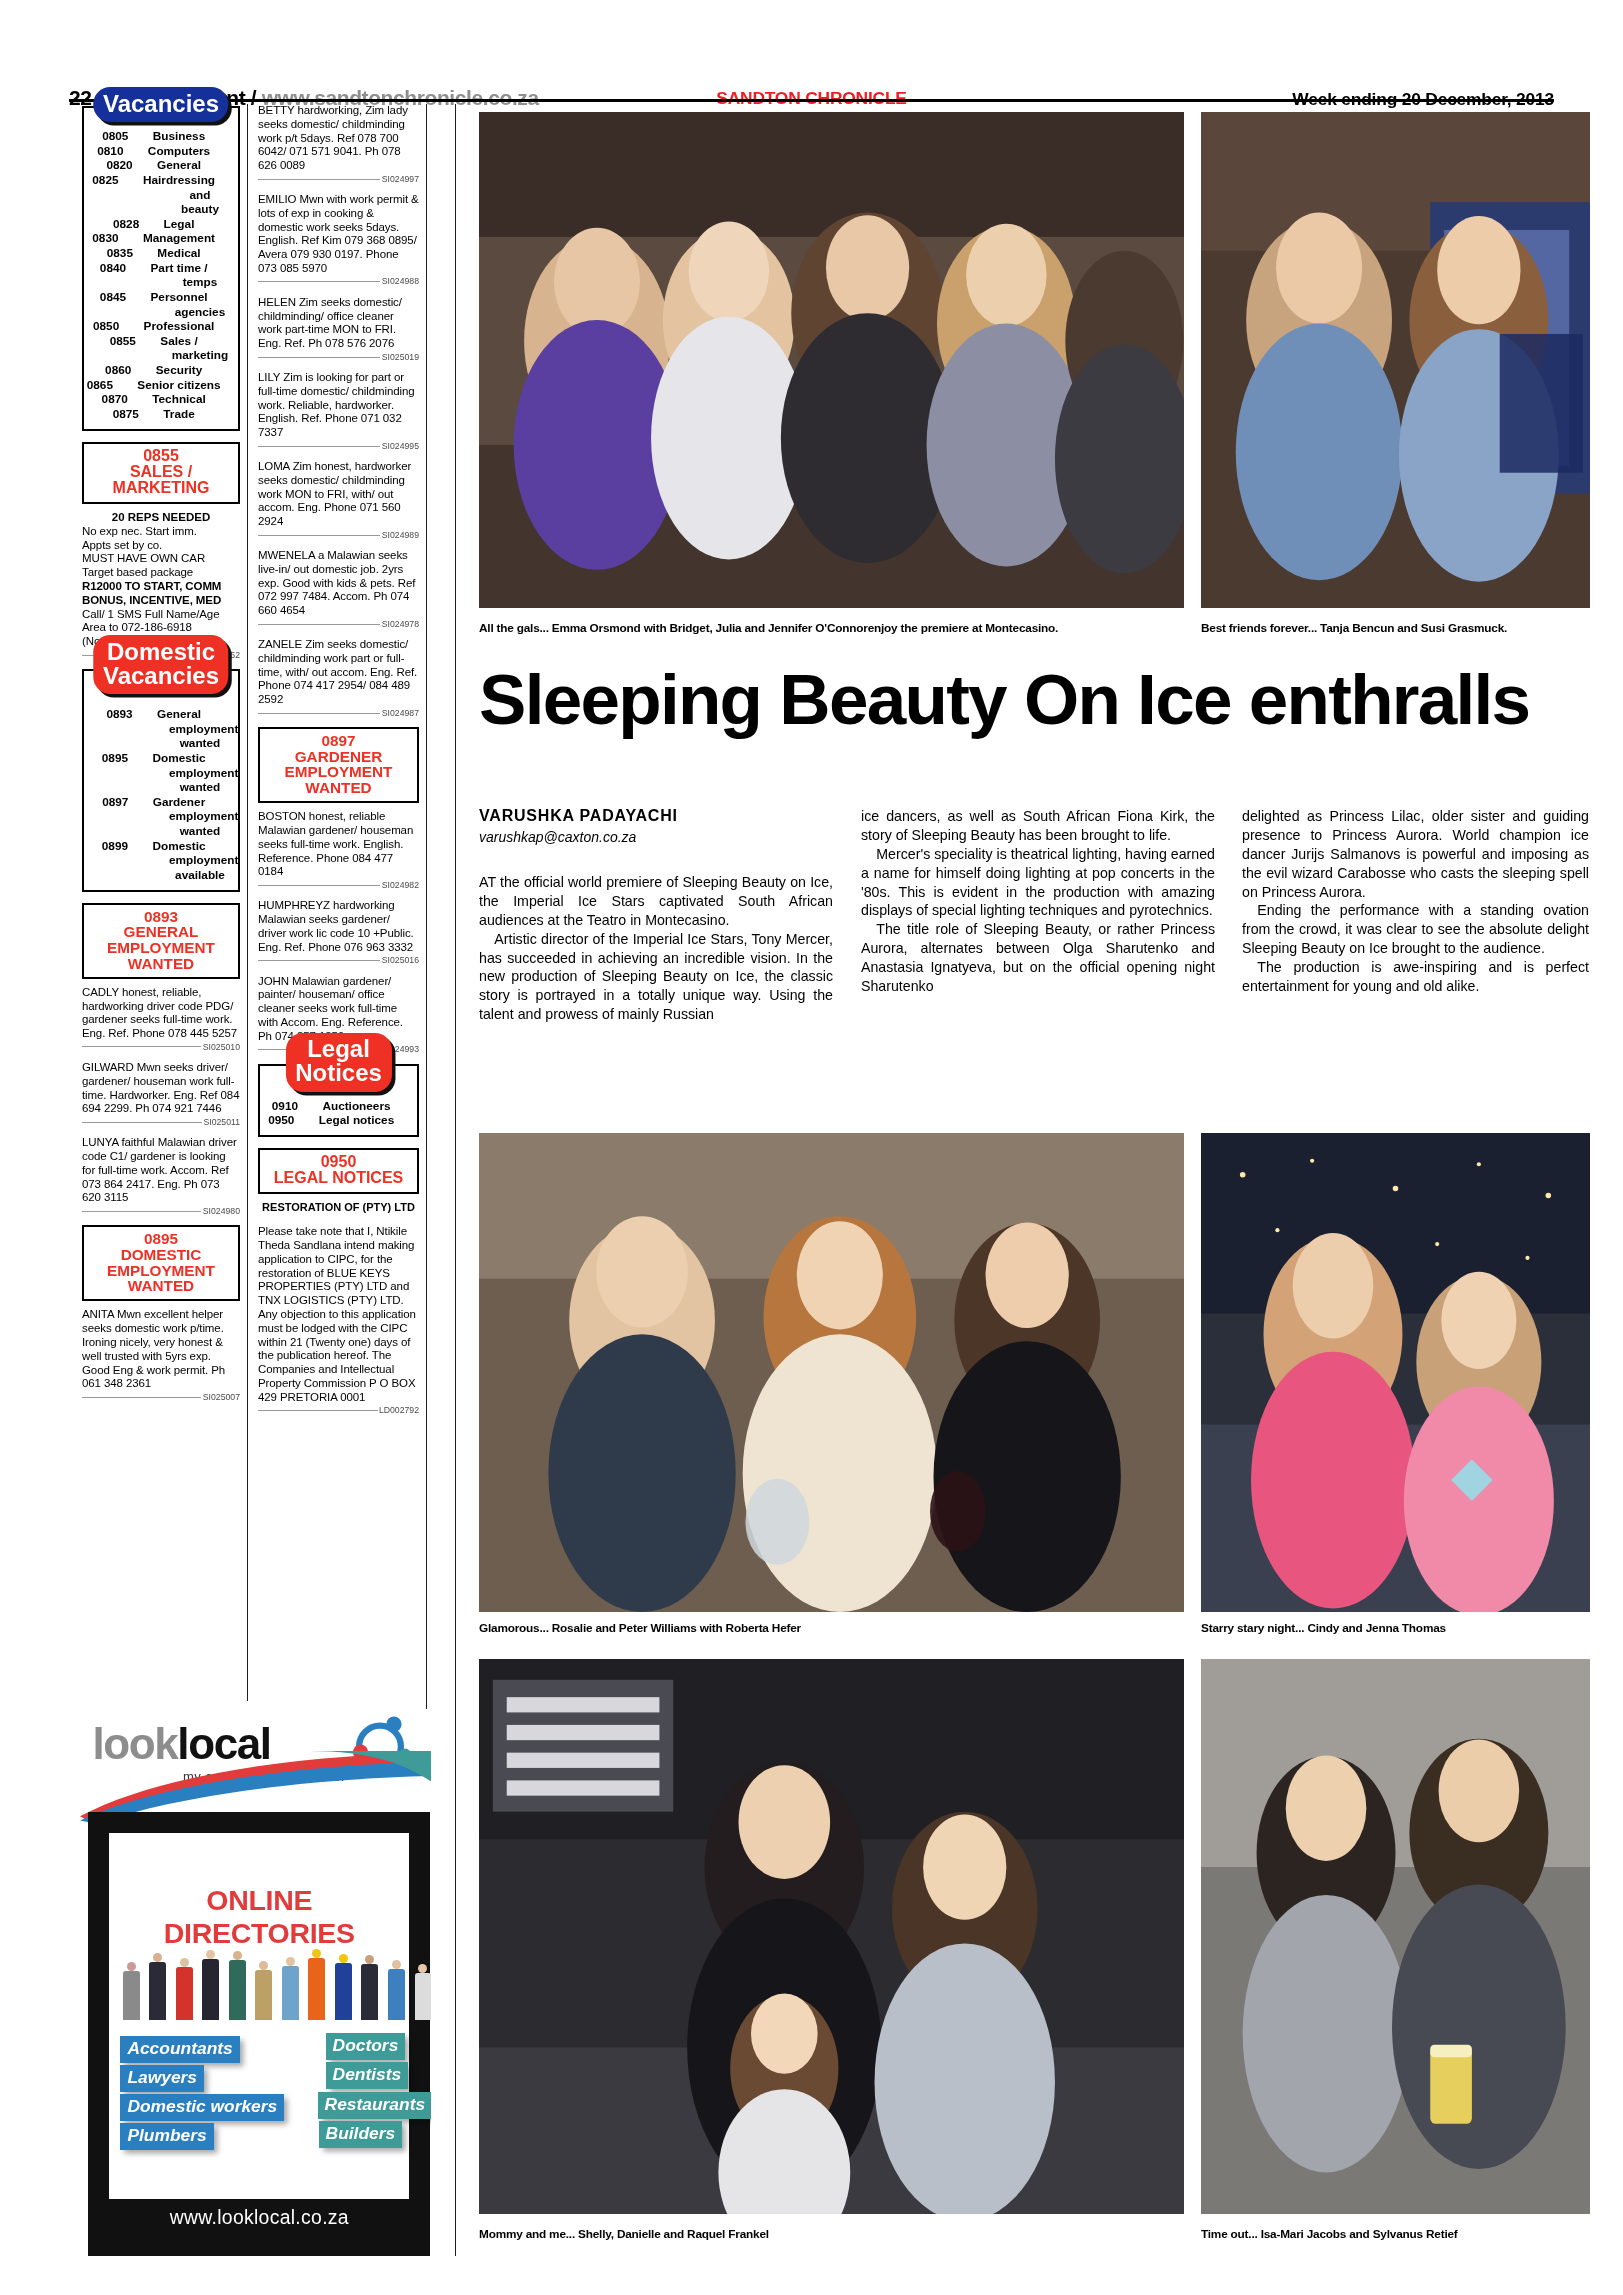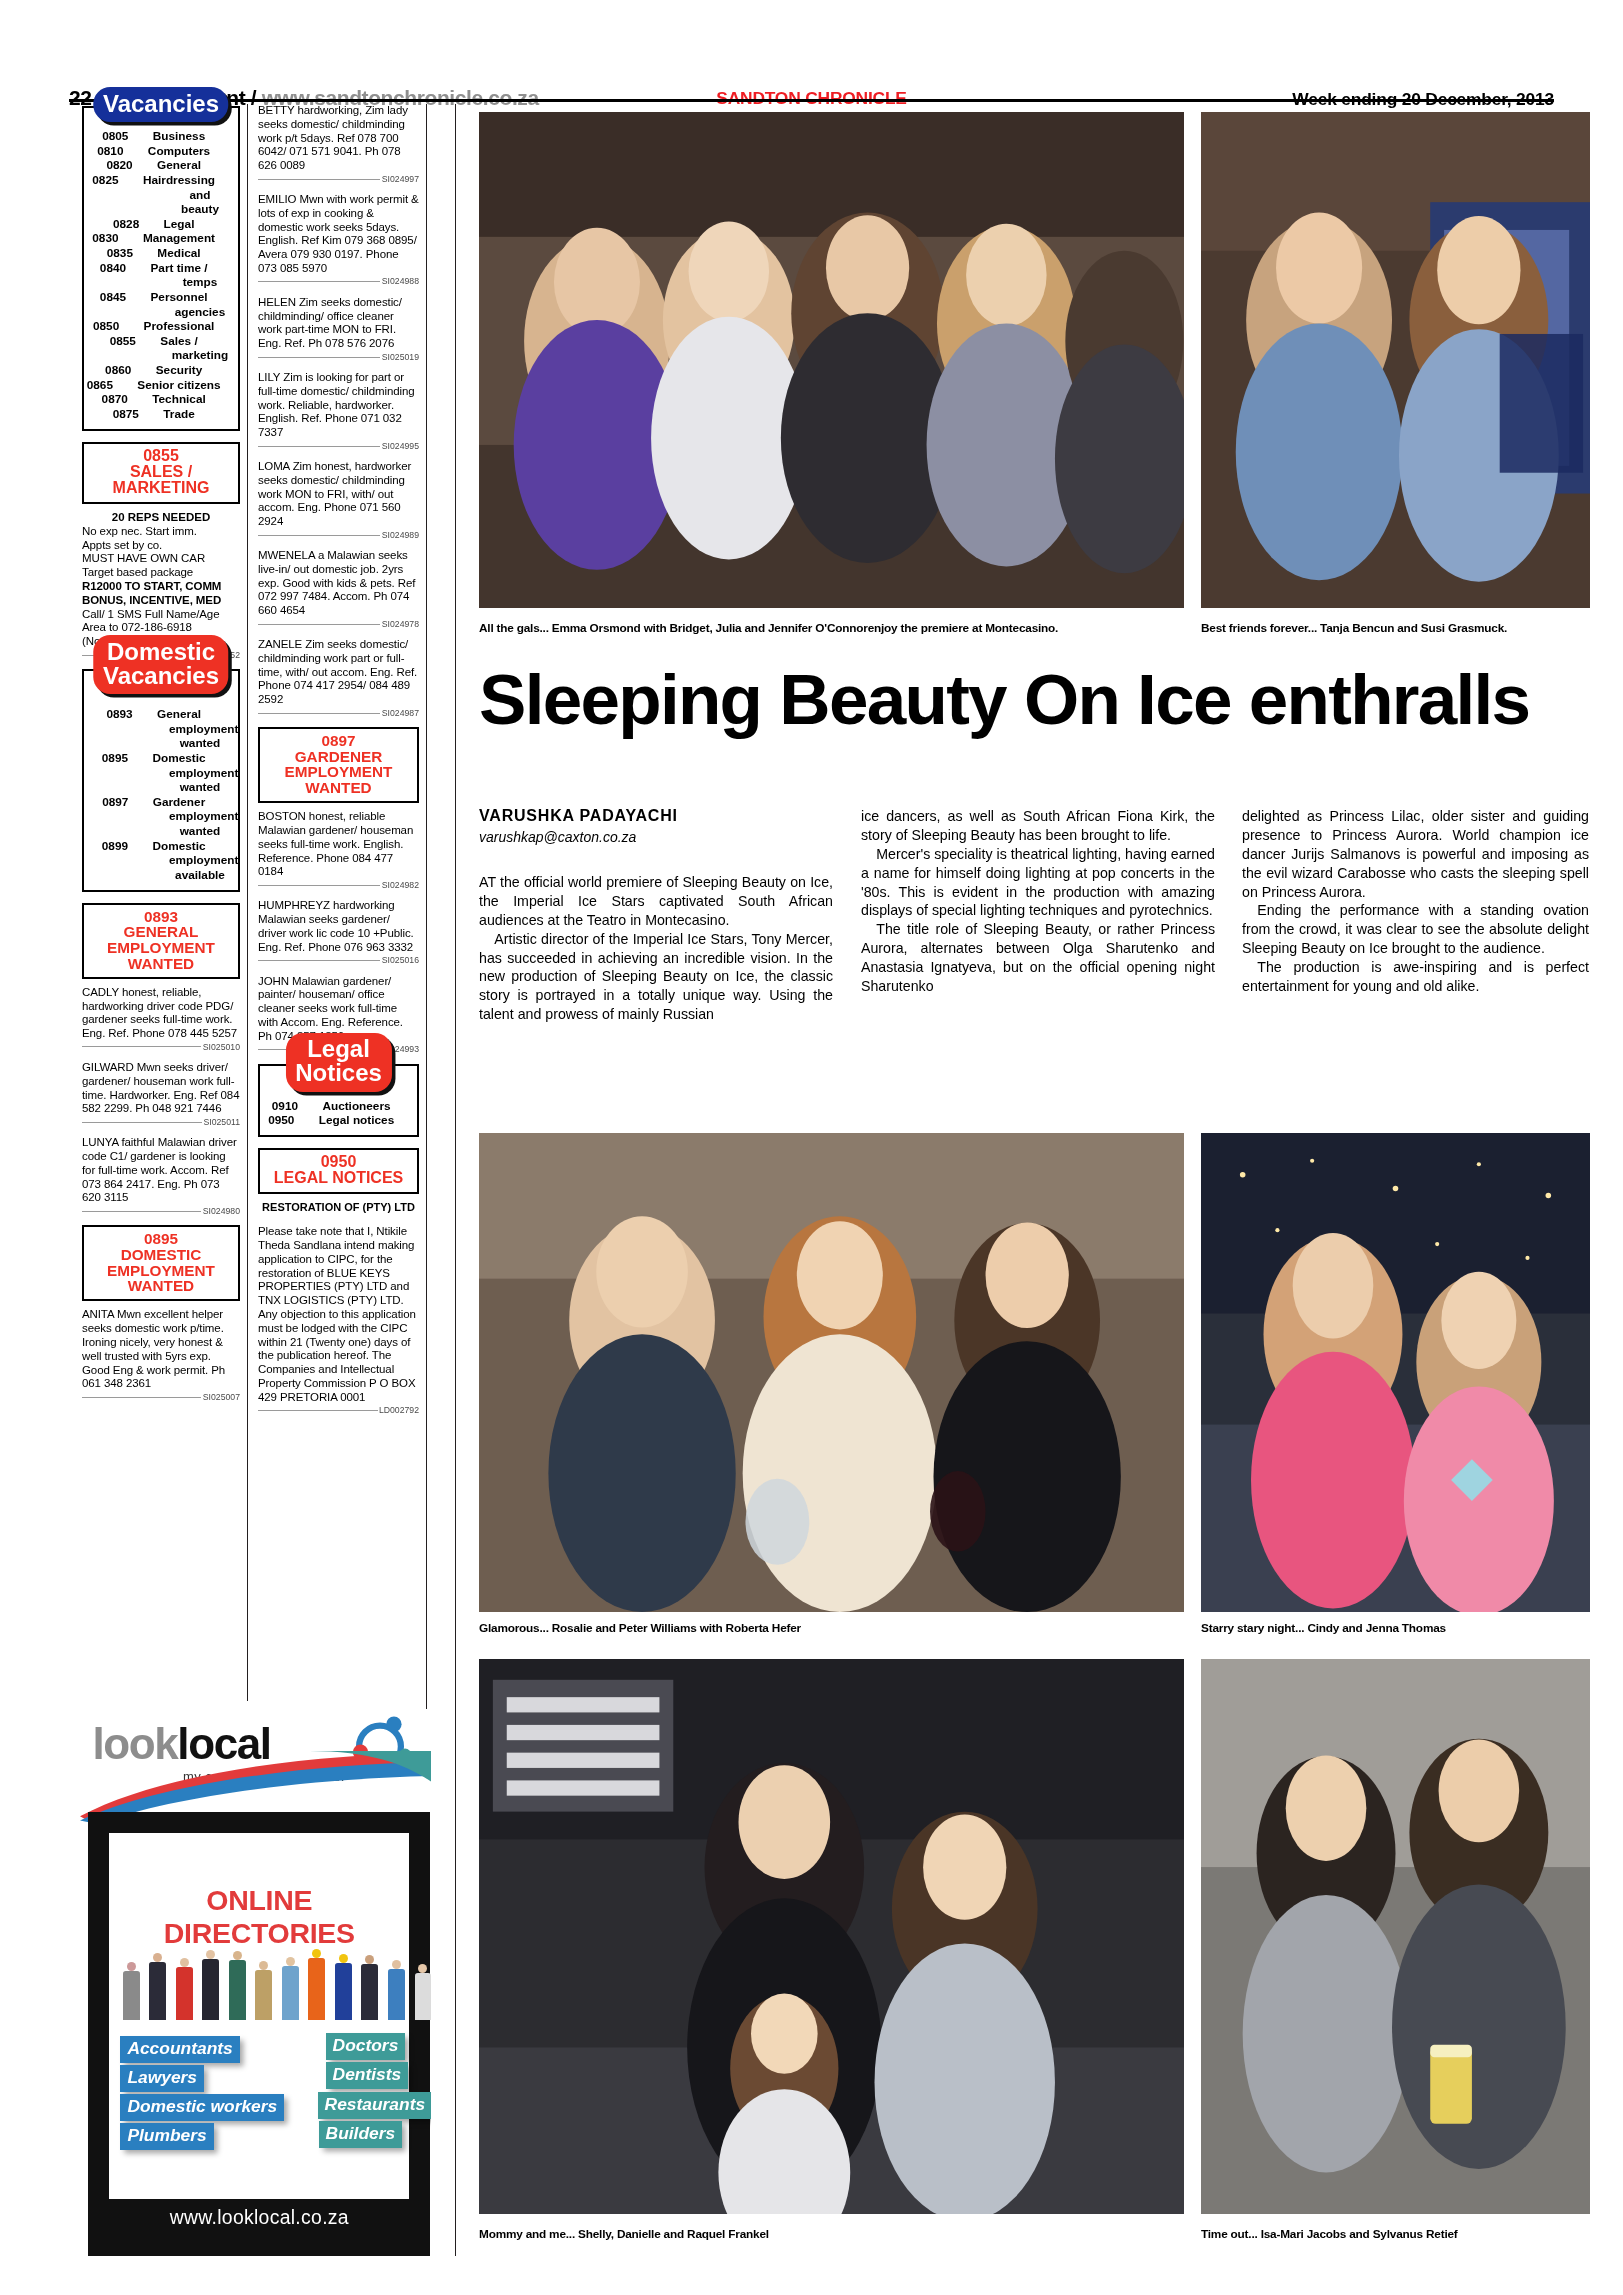--- a/index.html
+++ b/index.html
@@ -230,21 +230,21 @@
   </div>
 
   <div class="ad-block">
     <div class="ad-text">CADLY honest, reliable, hardworking driver code PDG/ gardener seeks full-time work. Eng. Ref. Phone 078 445 5257</div>
     <div class="ad-ref">
         <span class="dash"></span>
         <span class="code">SI025010</span>
       </div>
   </div>
   <div class="ad-block">
-    <div class="ad-text">GILWARD Mwn seeks driver/ gardener/ houseman work full-time. Hardworker. Eng. Ref 084 582 2299. Ph 048 921 7446</div>
+    <div class="ad-text">GILWARD Mwn seeks driver/ gardener/ houseman work full-time. Hardworker. Eng. Ref 084 694 2299. Ph 074 921 7446</div>
     <div class="ad-ref">
         <span class="dash"></span>
         <span class="code">SI025011</span>
       </div>
   </div>
   <div class="ad-block">
     <div class="ad-text">LUNYA faithful Malawian driver code C1/ gardener is looking for full-time work. Accom. Ref 073 864 2417. Eng. Ph 073 620 3115</div>
     <div class="ad-ref">
         <span class="dash"></span>
         <span class="code">SI024980</span>

